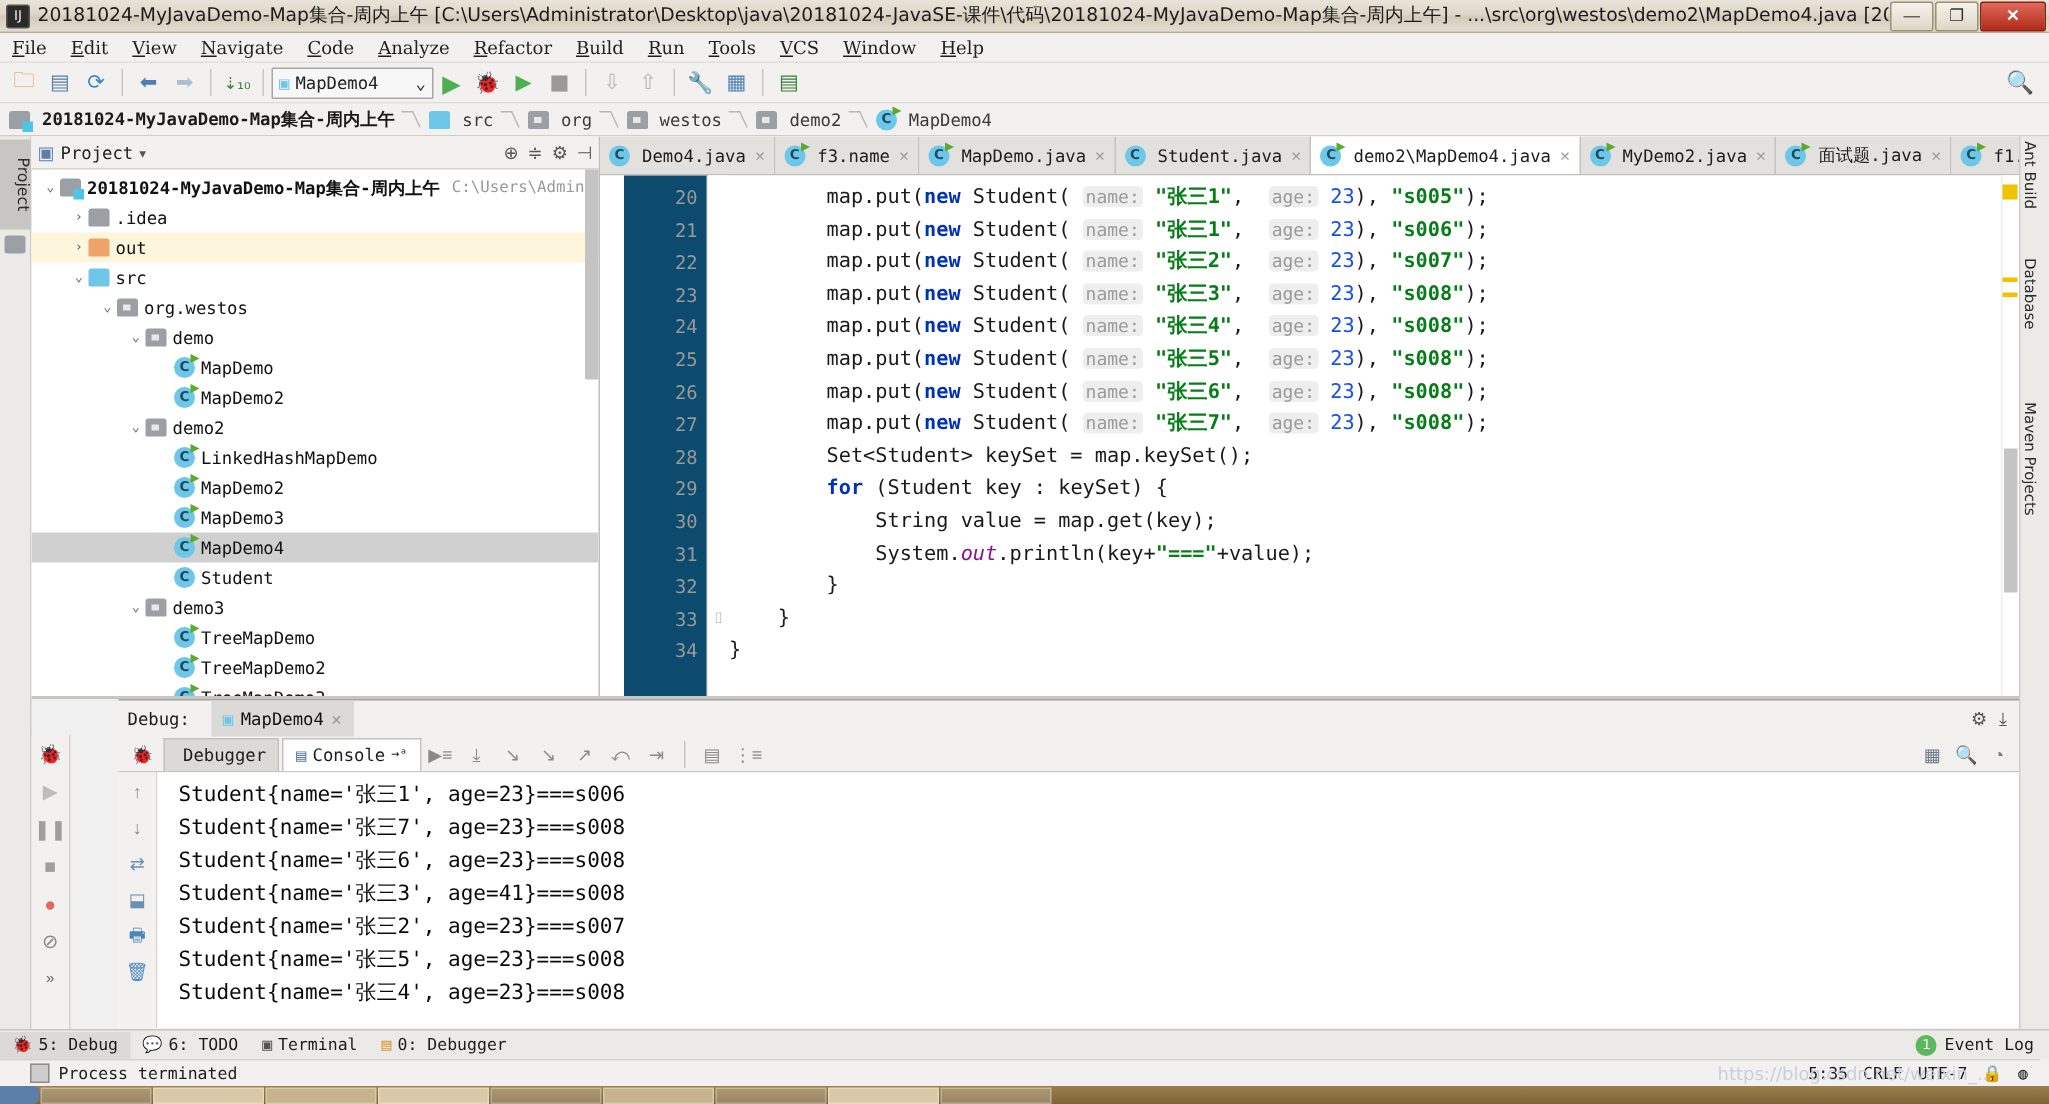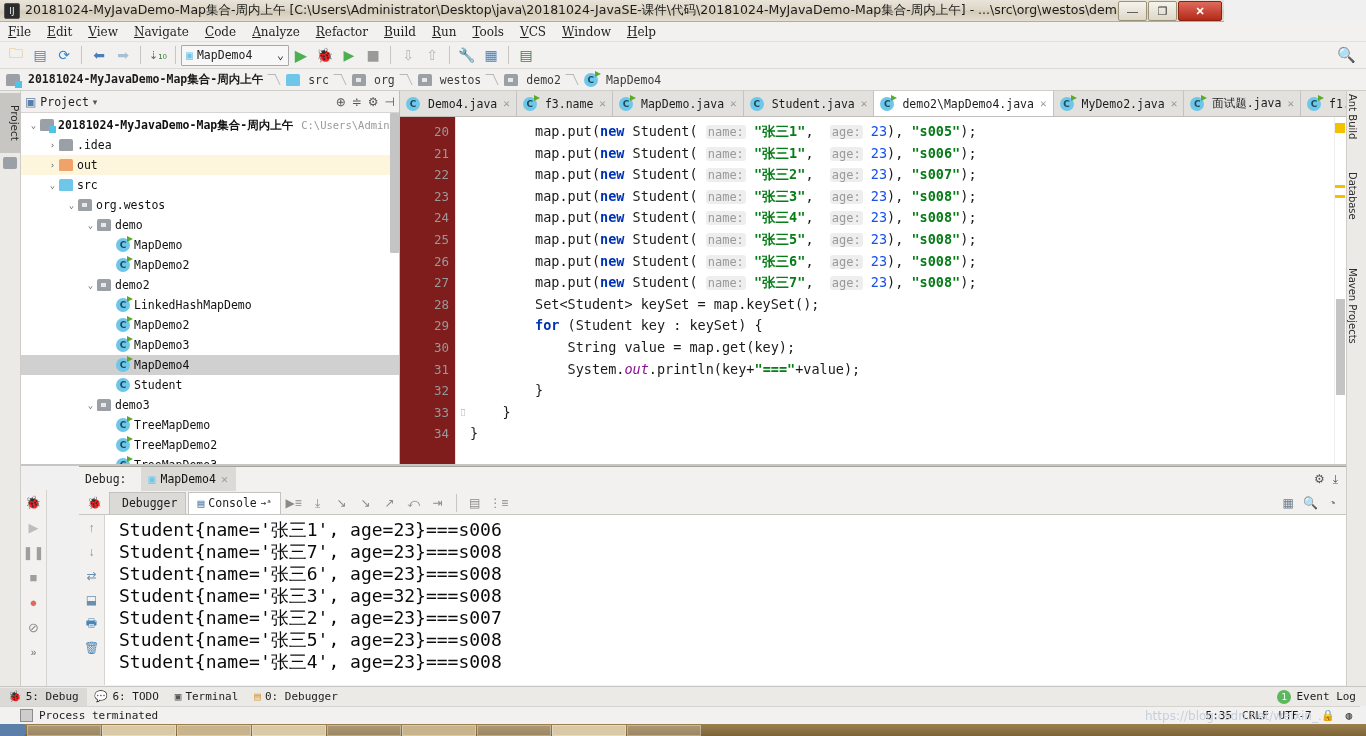--- a/index.html
+++ b/index.html
@@ -7,21 +7,21 @@
     width: 1366px; height: 736px;
     overflow: hidden;
     font-family: "Liberation Sans", sans-serif;
     font-size: 12px;
     background: #f0f0f0;
   }
   .app { position: relative; width: 1366px; height: 736px; background: #f0f0f0; }
 
   
   .titlebar {
-    position: absolute; left: 0; top: 0; width: 1224px; height: 22px;
+    position: absolute; left: 0; top: 0; width: 1366px; height: 22px;
     background: linear-gradient(to bottom, #e9e4d9 0%, #ded7c8 45%, #d3cbb9 55%, #e4ded2 100%);
     border-bottom: 1px solid #b6ad98;
     display: flex; align-items: center;
   }
   .titlebar .tb-icon {
     width: 16px; height: 16px; margin-left: 4px; margin-right: 5px;
     background: #2b2b2b; border: 1px solid #555; border-radius: 2px;
     color: #eee; font-size: 9px; line-height: 14px; text-align: center;
     font-family: "DejaVu Sans", sans-serif;
   }
@@ -184,22 +184,22 @@
   .etab {
     display: flex; align-items: center; gap: 4px; padding: 0 6px;
     border-right: 1px solid #c5c3bf; background: #e3e1dd;
     font-family: "DejaVu Sans Mono", monospace; font-size: 11.5px; color: #1c1c1c;
     white-space: nowrap;
   }
   .etab.active { background: #fff; }
   .etab .x { color: #9b9b9b; font-size: 11px; margin-left: 2px; }
   .code-wrap { position: relative; height: 349px; background: #fff; display: flex; }
   .gutter {
-    width: 56px; background: #7f1d1d; border-right: 1px solid #e3e3e3;
-    padding-top: 4px; text-align: right; flex: 0 0 56px;
+    width: 56px; background: #0c4a6e; border-right: 1px solid #e3e3e3;
+    padding-top: 4px; text-align: right; flex: 0 0 56px; margin-left: 16px;
   }
   .gline {
     height: 21.6px; line-height: 21.6px; padding-right: 6px;
     font-family: "DejaVu Sans Mono", monospace; font-size: 12.5px; color: #999;
   }
   .foldcol { width: 14px; flex: 0 0 14px; background:#fff; padding-top:4px; }
   .foldmark {
     height: 21.6px; line-height: 21.6px; text-align:center; color:#999; font-size:10px;
   }
   .code {
@@ -249,21 +249,21 @@
   .dtab.active { background: #fff; }
   .dtool { width: 22px; height: 20px; display: flex; align-items: center; justify-content: center; color: #8a8a8a; font-size: 12px; }
   .console-wrap { display: flex; height: 170px; background: #fff; }
   .console-side {
     width: 26px; background: #f2f1ef; border-right: 1px solid #d6d4d0;
     display: flex; flex-direction: column; align-items: center; padding-top: 4px; gap: 6px;
   }
   .cs-ico { width: 18px; height: 18px; display: flex; align-items: center; justify-content: center; font-size: 12px; color: #6a7b8c; }
   .console-out {
     flex: 1; padding: 4px 0 0 14px; background: #fff;
-    font-family: "DejaVu Sans Mono", monospace; font-size: 18px; color: #0a0a0a;
+    font-family: "DejaVu Sans Mono", monospace; font-size: 14px; color: #0a0a0a;
   }
   .coline { height: 22px; line-height: 22px; white-space: pre; }
   .console-rail { width: 10px; background: #fff; }
 
   
   .dbg-strip {
     position: absolute; left: 0; top: 466px; width: 21px; height: 220px;
     background: #eceae6; border-right: 1px solid #cfcdc8;
   }
   .dbg-strip2 {
@@ -673,21 +673,21 @@
           <div class="cs-ico" style="color: rgb(138, 138, 138);">↓</div>
           <div class="cs-ico" style="color: rgb(106, 143, 175);">⇄</div>
           <div class="cs-ico" style="color: rgb(106, 143, 175);">⬓</div>
           <div class="cs-ico" style="color: rgb(74, 134, 184);">🖶</div>
           <div class="cs-ico" style="color: rgb(74, 134, 184);">🗑</div>
         </div>
       <div class="console-out" id="console-out">
           <div class="coline">Student{name='张三1', age=23}===s006</div>
           <div class="coline">Student{name='张三7', age=23}===s008</div>
           <div class="coline">Student{name='张三6', age=23}===s008</div>
-          <div class="coline">Student{name='张三3', age=32}===s008</div>
+          <div class="coline">Student{name='张三3', age=41}===s008</div>
           <div class="coline">Student{name='张三2', age=23}===s007</div>
           <div class="coline">Student{name='张三5', age=23}===s008</div>
           <div class="coline">Student{name='张三4', age=23}===s008</div>
         </div>
       <div class="console-rail"></div>
     </div>
   </div>
 
   <div class="toolbar-bottom">
     <div class="bb-item active">

